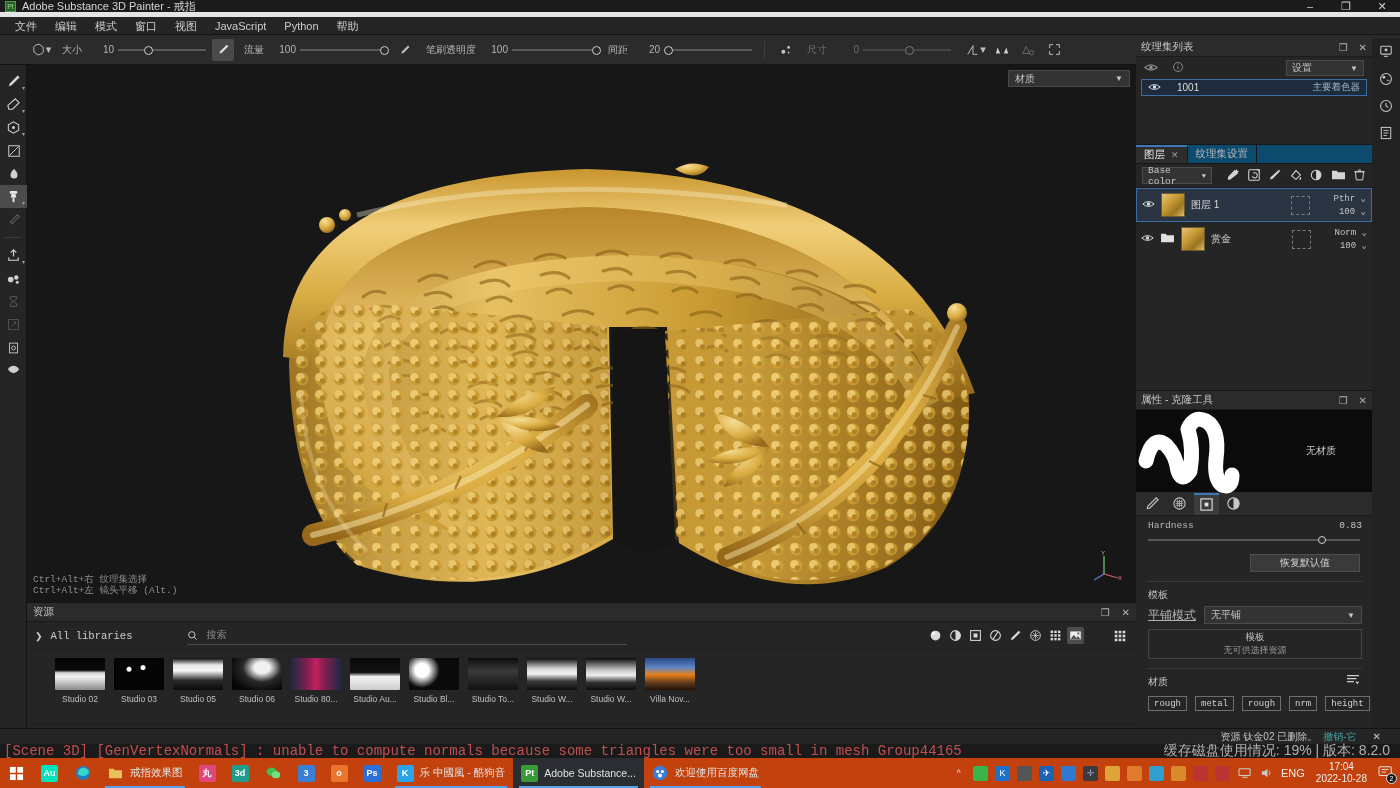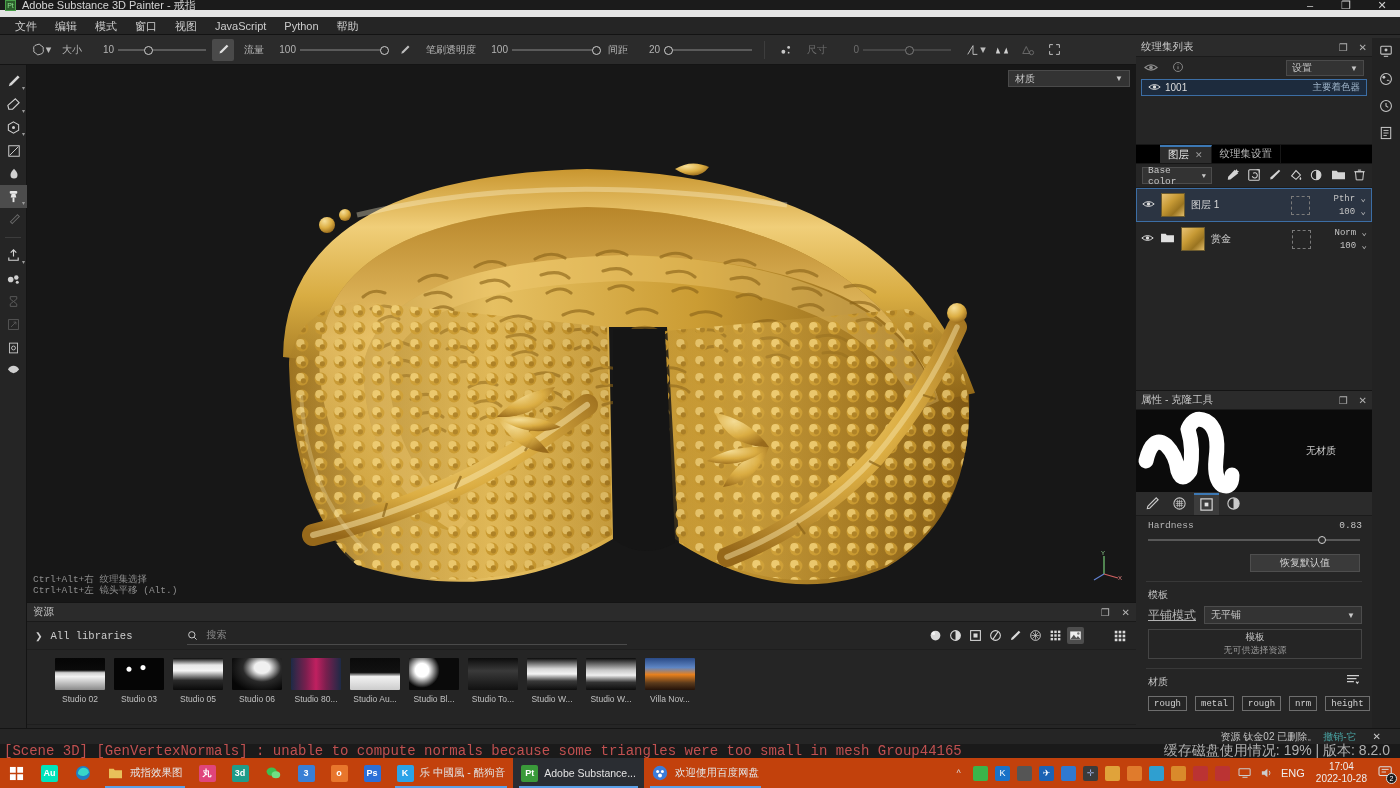--- a/index.html
+++ b/index.html
@@ -4,21 +4,21 @@
 <style>
   * { box-sizing: border-box; margin:0; padding:0; }
   html,body {
     width:1400px; height:788px; overflow:hidden;
     background:#1e1e1e; color:#c8c8c8;
     font-family:"Liberation Sans", sans-serif; font-size:11px;
   }
   .app { position:relative; width:1400px; height:788px; }
 
   
-  .titlebar { height:17px; background:#1b1b1b; display:flex; align-items:center; padding-left:5px; border-bottom:7px solid #e5e5e5;}
+  .titlebar { height:17px; background:#1b1b1b; display:flex; align-items:center; padding-left:5px; border-bottom:5px solid #e5e5e5;}
   .tb-logo { width:11px; height:11px; background:#2c5e2c; color:#8fe08f; font-size:7px; display:flex; align-items:center; justify-content:center; border:1px solid #49a049; margin-right:6px;}
   .tb-title { font-size:11px; color:#d4d4d4;}
   .tb-ctrl { margin-left:auto; display:flex; height:17px;}
   .tb-btn { width:36px; display:flex; align-items:center; justify-content:center; color:#cfcfcf; font-size:11px;}
 
   
   .menubar { height:18px; background:#252525; display:flex; align-items:center; padding-left:6px; border-bottom:1px solid #131313;}
   .menubar .mi { padding:0 9px; font-size:11px; color:#cdcdcd; line-height:18px;}
 
   
@@ -71,24 +71,24 @@
   .as-foot .right { margin-left:auto; display:flex; align-items:center; gap:12px; color:#bdbdbd;}
 
   
   .dock { position:absolute; right:28px; top:38px; width:236px; bottom:44px; background:#252525;}
   .pnl-head { height:19px; display:flex; align-items:center; padding:0 5px; background:#2b2b2b; border-bottom:1px solid #1b1b1b;}
   .pnl-head .t { font-size:10.5px; color:#c8c8c8;}
   .pnl-head .ic { margin-left:auto; display:flex; gap:11px; color:#b0b0b0; font-size:10px;}
   .tset { height:88px; border-bottom:1px solid #161616;}
   .tset-bar { height:22px; display:flex; align-items:center; padding:0 8px; gap:14px;}
   .tset-dd { margin-left:auto; width:78px; height:16px; background:#333; border:1px solid #4a4a4a; display:flex; align-items:center; padding:0 5px; font-size:10px; color:#c4c4c4;}
-  .tset-item { margin:0 5px; height:17px; background:#1d2b3d; border:1px solid #3c6ea5; display:flex; align-items:center; padding:0 6px; gap:4px; font-size:10px; color:#dcdcdc;}
+  .tset-item { margin:0 5px; height:17px; background:#1d2b3d; border:1px solid #3c6ea5; display:flex; align-items:center; padding:0 6px; gap:16px; font-size:10px; color:#dcdcdc;}
   .tset-item .sh { margin-left:auto; font-size:9.5px; color:#9fb4c9;}
 
-  .tabs { height:19px; display:flex; background:#000000; border-bottom:1px solid #161616;padding-left:24px;}
+  .tabs { height:19px; display:flex; background:#0c4a6e; border-bottom:1px solid #161616;}
   .tab { display:flex; align-items:center; padding:0 8px; font-size:10.5px; color:#b8b8b8; gap:6px; border-right:1px solid #161616;}
   .tab.active { background:#2d2d2d; color:#e2e2e2; border-top:2px solid #3c78b4;}
   .tab .x { font-size:9px; color:#9a9a9a;}
 
   .lay-bar { height:24px; display:flex; align-items:center; padding:0 6px; gap:3px; border-bottom:1px solid #1c1c1c;}
   .lay-dd { width:70px; height:17px; background:#333; border:1px solid #4c4c4c; display:flex; align-items:center; padding:0 5px; font-family:"Liberation Mono", monospace; font-size:9.5px; color:#c8c8c8;}
   .lay-tools { margin-left:auto; display:flex; gap:7px; color:#d2d2d2;}
   .layer { height:34px; display:flex; align-items:center; padding:0 5px; gap:6px; position:relative;}
   .layer.sel { background:#2b3442; border:1px solid #3c6ea5;}
   .layer .eye { color:#cfcfcf; font-size:11px;}

